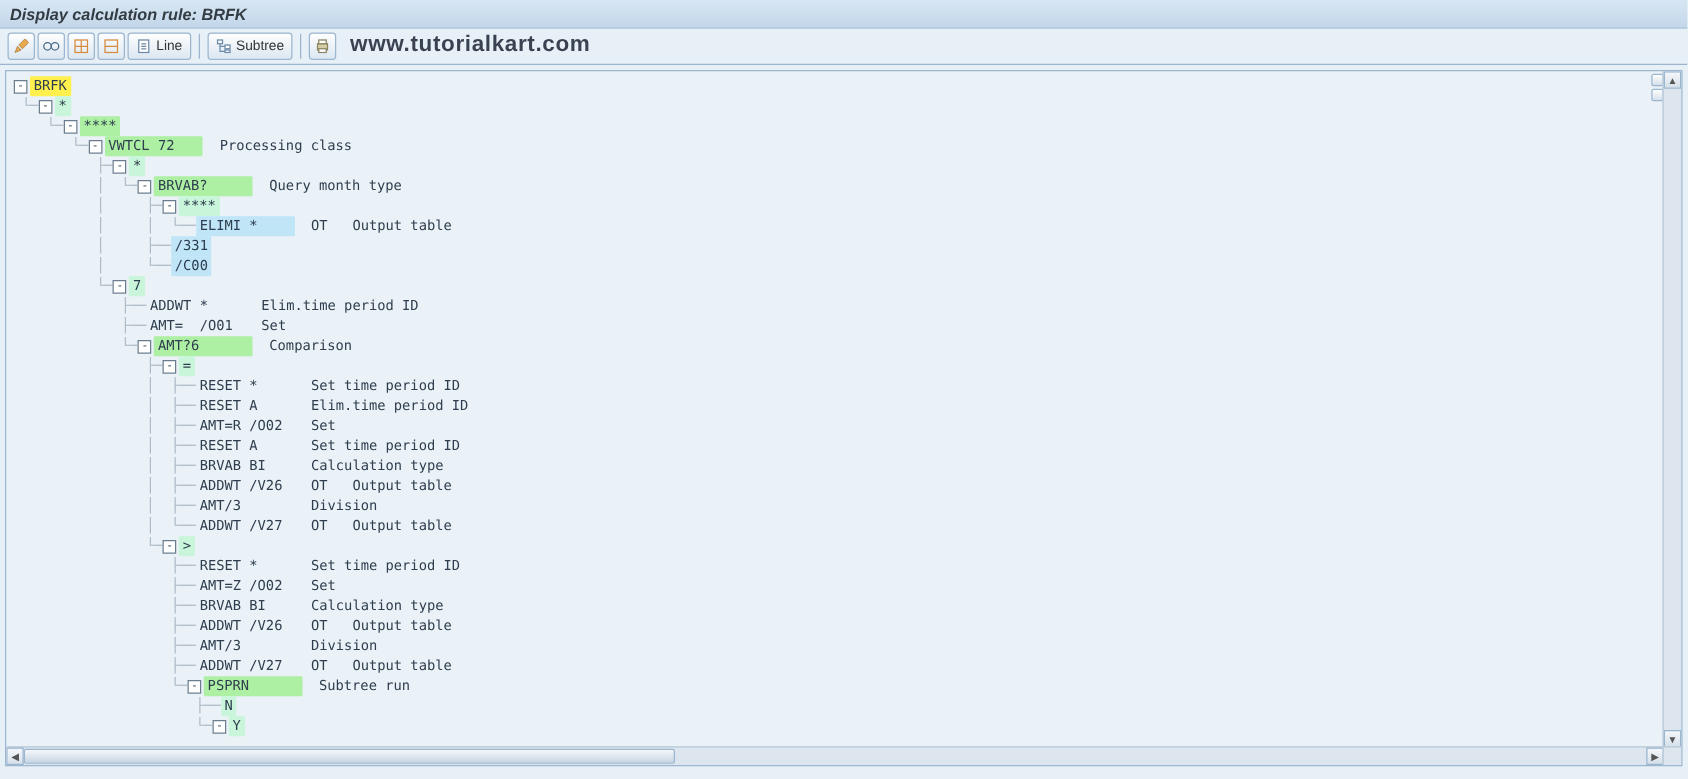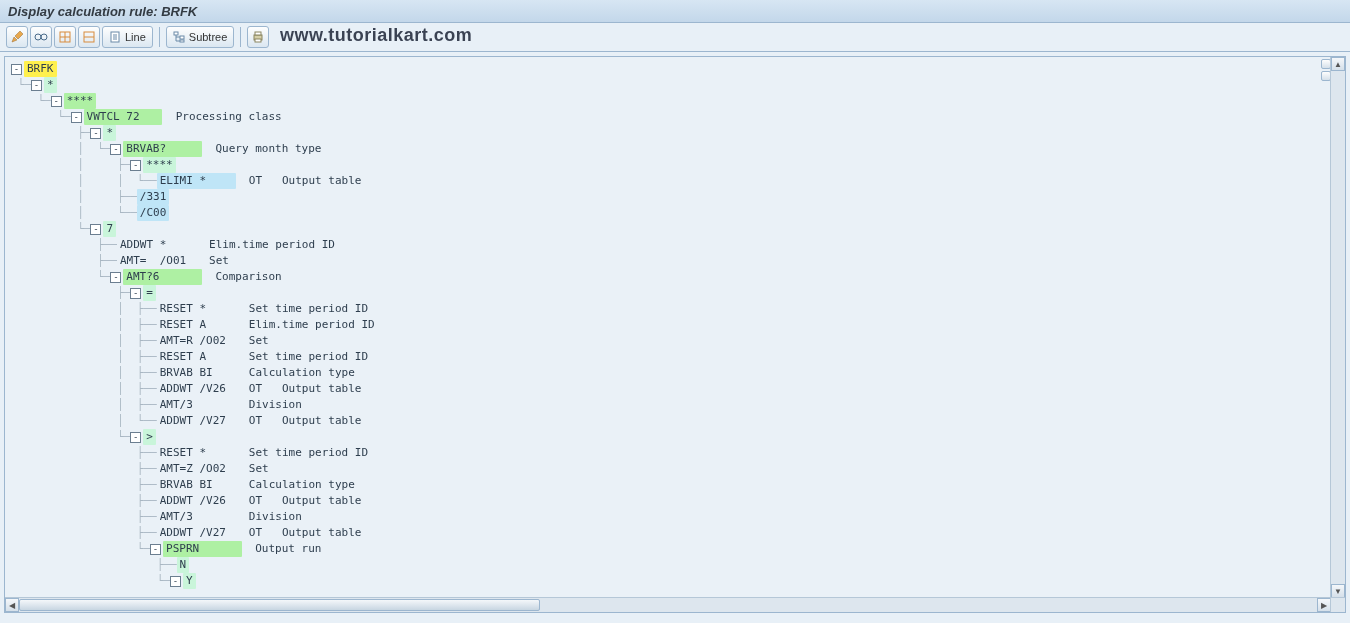--- a/index.html
+++ b/index.html
@@ -276,21 +276,21 @@
       <div class="row"><span class="guide">                │  ├─</span><span class="guide">─</span><span class="code plain">ADDWT /V26 </span><span class="desc">  OT   Output table</span></div>
       <div class="row"><span class="guide">                │  ├─</span><span class="guide">─</span><span class="code plain">AMT/3      </span><span class="desc">  Division</span></div>
       <div class="row"><span class="guide">                │  └─</span><span class="guide">─</span><span class="code plain">ADDWT /V27 </span><span class="desc">  OT   Output table</span></div>
       <div class="row"><span class="guide">                └─</span><span class="toggle">-</span><span class="code mint">&gt;</span></div>
       <div class="row"><span class="guide">                   ├─</span><span class="guide">─</span><span class="code plain">RESET *    </span><span class="desc">  Set time period ID</span></div>
       <div class="row"><span class="guide">                   ├─</span><span class="guide">─</span><span class="code plain">AMT=Z /O02 </span><span class="desc">  Set</span></div>
       <div class="row"><span class="guide">                   ├─</span><span class="guide">─</span><span class="code plain">BRVAB BI   </span><span class="desc">  Calculation type</span></div>
       <div class="row"><span class="guide">                   ├─</span><span class="guide">─</span><span class="code plain">ADDWT /V26 </span><span class="desc">  OT   Output table</span></div>
       <div class="row"><span class="guide">                   ├─</span><span class="guide">─</span><span class="code plain">AMT/3      </span><span class="desc">  Division</span></div>
       <div class="row"><span class="guide">                   ├─</span><span class="guide">─</span><span class="code plain">ADDWT /V27 </span><span class="desc">  OT   Output table</span></div>
-      <div class="row"><span class="guide">                   └─</span><span class="toggle">-</span><span class="code green">PSPRN      </span><span class="desc">  Output run</span></div>
+      <div class="row"><span class="guide">                   └─</span><span class="toggle">-</span><span class="code green">PSPRN      </span><span class="desc">  Subtree run</span></div>
       <div class="row"><span class="guide">                      ├─</span><span class="guide">─</span><span class="code mint">N</span></div>
       <div class="row"><span class="guide">                      └─</span><span class="toggle">-</span><span class="code mint">Y</span></div>
     </div>
 
   <div class="right-gutter">
     <div class="gbtn"></div>
     <div class="gbtn"></div>
   </div>
 
   <div class="vscroll">

